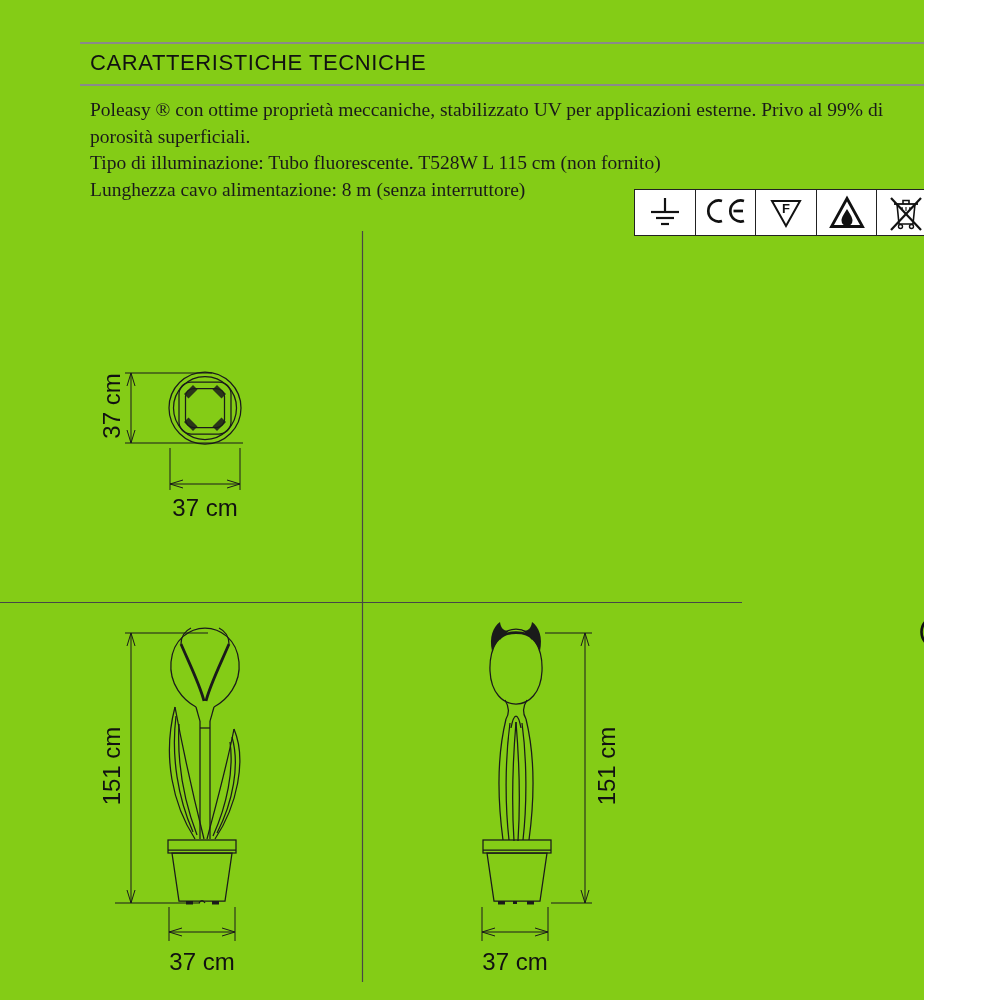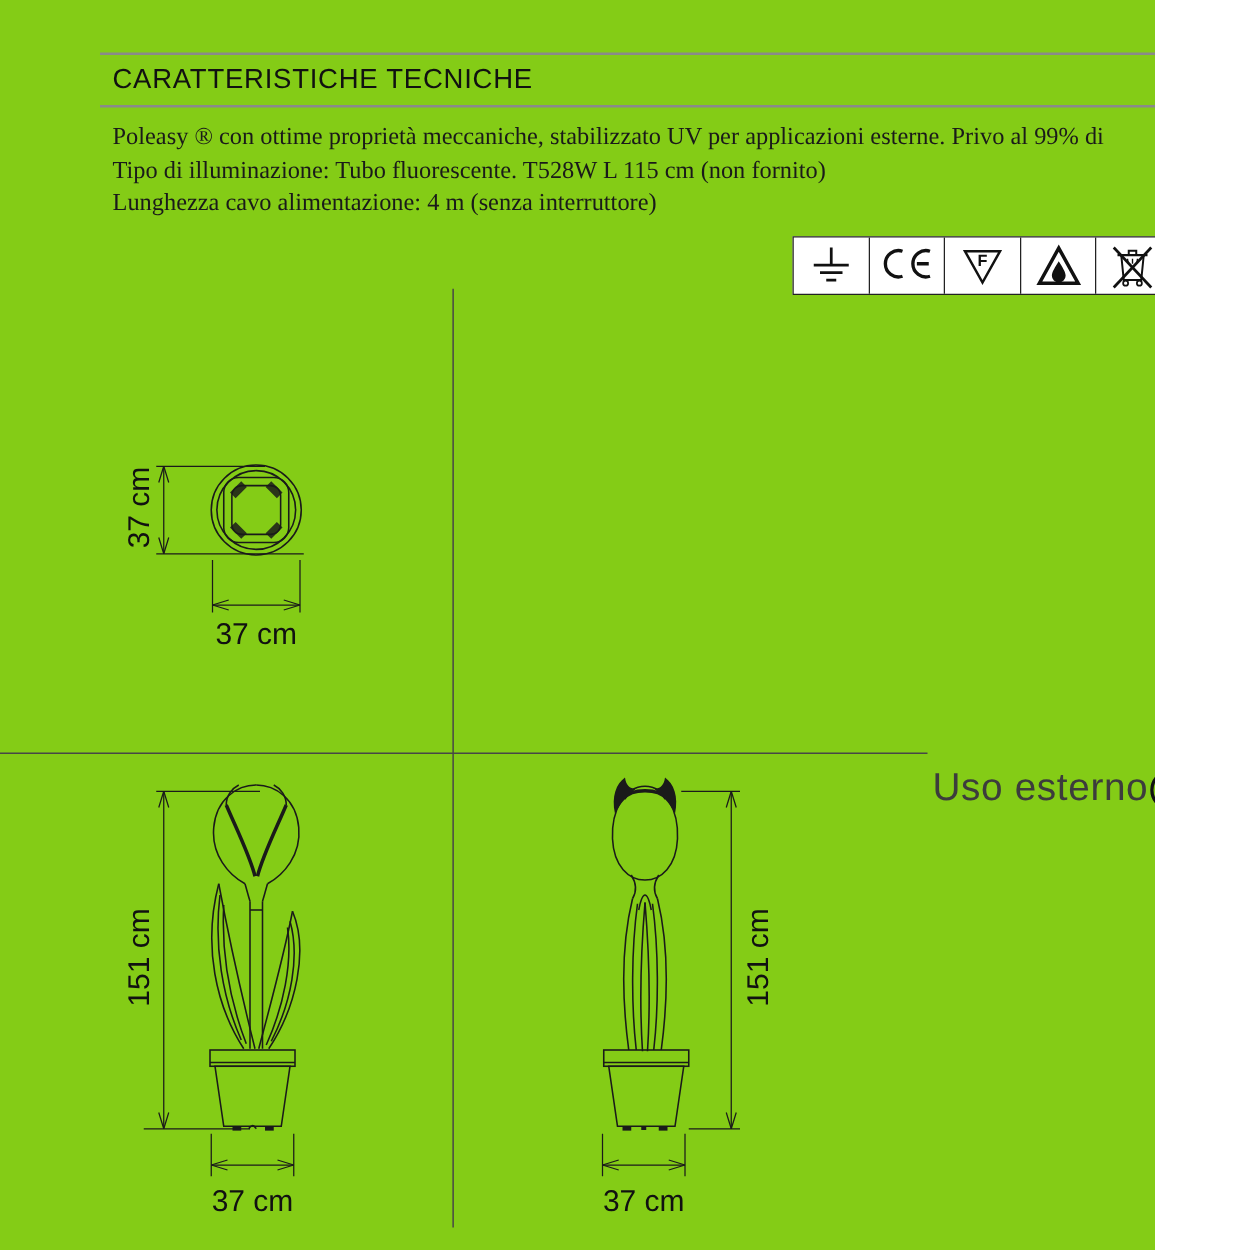--- a/index.html
+++ b/index.html
@@ -42,22 +42,23 @@
 <body>
 
 <div id="canvas">
 
   <div class="rule" style="top:42px"></div>
   <div id="title">CARATTERISTICHE TECNICHE</div>
   <div class="rule" style="top:84px"></div>
 
   <div id="specs">
     <div>Poleasy ® con ottime proprietà meccaniche, stabilizzato UV per applicazioni esterne. Privo al 99% di</div>
+    <div>porosità superficiali.</div>
     <div>Tipo di illuminazione: Tubo fluorescente. T528W L 115 cm (non fornito)</div>
-    <div>Lunghezza cavo alimentazione: 4 m (senza interruttore)</div>
+    <div>Lunghezza cavo alimentazione: 8 m (senza interruttore)</div>
   </div>
 
   <div class="cert-strip">
     <div class="cert-cell">
       <svg width="44" height="40" viewBox="0 0 44 40">
         <line x1="22" y1="5" x2="22" y2="19" stroke="#111" stroke-width="2.2"></line>
         <line x1="8" y1="19" x2="36" y2="19" stroke="#111" stroke-width="2.2"></line>
         <line x1="13" y1="25" x2="31" y2="25" stroke="#111" stroke-width="2.2"></line>
         <line x1="18" y1="31" x2="26" y2="31" stroke="#111" stroke-width="2.2"></line>
       </svg>
@@ -207,19 +208,18 @@
 
   <div class="dim-label rot" style="left:66px;top:393px;width:90px;height:26px;">37 cm</div>
   <div class="dim-label" style="left:160px;top:494px;width:90px;">37 cm</div>
 
   <div class="dim-label rot" style="left:66px;top:753px;width:90px;height:26px;">151 cm</div>
   <div class="dim-label" style="left:157px;top:948px;width:90px;">37 cm</div>
 
   <div class="dim-label rot" style="left:561px;top:753px;width:90px;height:26px;">151 cm</div>
   <div class="dim-label" style="left:470px;top:948px;width:90px;">37 cm</div>
 
-  <div id="uso-esterno">Uso esterno</div>
   <svg id="usage-badge" width="38" height="38" viewBox="0 0 38 38">
     <circle cx="19" cy="19" r="15.5" stroke="#111" stroke-width="2.6" fill="none"></circle>
     <circle cx="19" cy="19" r="10.5" fill="#9e9e9e"></circle>
   </svg>
 
 </div>
 
 </body></html>

